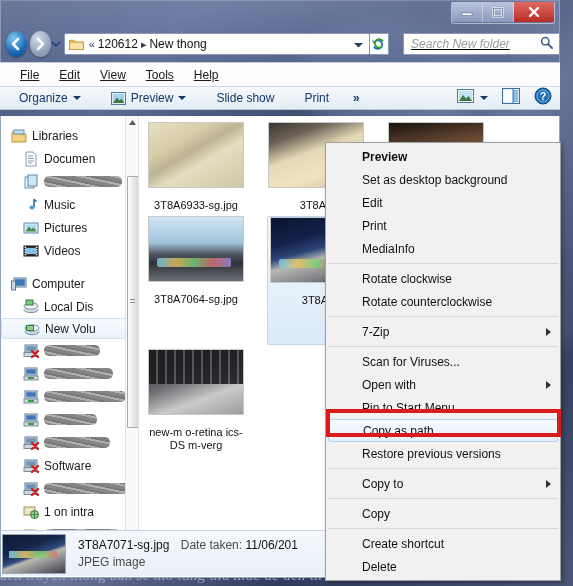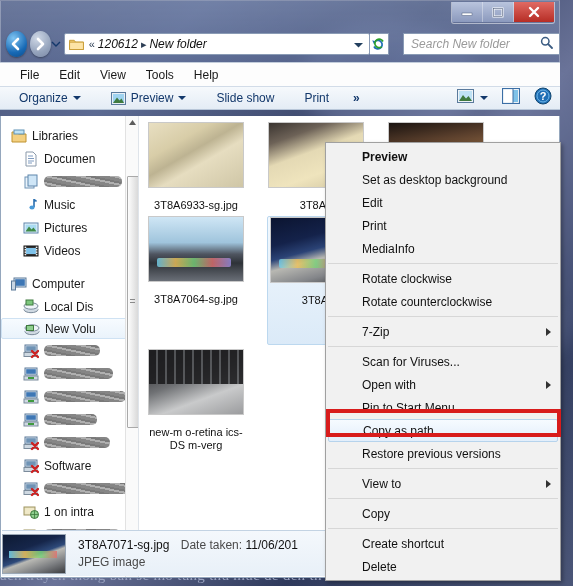--- a/index.html
+++ b/index.html
@@ -50,35 +50,35 @@
   #fwdbtn{margin-left:3px;background:radial-gradient(circle at 35% 28%,#cfd8e6,#93a2bb 62%,#7c8aa5);}
   #histbtn{width:14px;height:26px;display:flex;align-items:center;justify-content:center;}
   #addressbar{
     margin-left:2px;flex:0 0 auto;width:306px;height:22px;
     background:#fff;border:1px solid #8a9bb5;border-radius:2px;
     display:flex;align-items:center;font-size:12px;color:#111;
     box-sizing:border-box;
   }
   #addressbar .crumbfolder{width:15px;height:12px;margin:0 2px 0 4px;flex:0 0 auto;}
   #addressbar .chev{color:#2c3e55;font-size:11px;padding:0 3px;}
-  #addressbar .crumb{white-space:nowrap;font-style:italic;}
+  #addressbar .crumb{white-space:nowrap;}
   #addr-drop{margin-left:auto;padding:0 6px;}
   #refreshbtn{width:24px;height:22px;border:1px solid #8a9bb5;border-left:none;background:#fff;
     display:flex;align-items:center;justify-content:center;box-sizing:border-box;}
   #searchbox{
     margin-left:14px;width:196px;height:22px;background:#fff;border:1px solid #8a9bb5;
-    display:flex;align-items:center;box-sizing:border-box;
+    display:flex;align-items:center;box-sizing:border-box;text-decoration:underline;
   }
   #searchbox span{font-size:12px;color:#9a9a9a;font-style:italic;padding-left:7px;}
   #searchbox .mag{margin-left:auto;padding-right:6px;}
   
   #menubar{position:absolute;left:0;top:62px;width:560px;height:24px;
     background:#fdfdfd;border-top:1px solid #c3cddb;
     display:flex;align-items:center;padding-left:10px;box-sizing:border-box;}
-  #menubar .mi{font-size:12px;color:#1a1a1a;padding:2px 10px;}
+  #menubar .mi{font-size:12px;color:#1a1a1a;padding:2px 10px;text-decoration:underline;}
   
   #cmdbar{position:absolute;left:0;top:86px;width:560px;height:24px;
     background:linear-gradient(180deg,#f6f9fc,#e4ecf5);
     border-top:1px solid #d2dce8;border-bottom:1px solid #b8c6d8;
     display:flex;align-items:center;padding-left:12px;box-sizing:border-box;}
   #cmdbar .cb{font-size:12px;color:#13386b;display:flex;align-items:center;gap:5px;padding:3px 7px;white-space:nowrap;}
   .caret{width:0;height:0;border-left:4px solid transparent;border-right:4px solid transparent;border-top:4px solid #13386b;}
   #cmdright{margin-left:auto;display:flex;align-items:center;gap:2px;padding-right:8px;}
   
   #body{position:absolute;left:0;top:116px;width:560px;height:462px;
@@ -194,21 +194,21 @@
     </div>
 
     <div id="addressbar">
       <svg class="crumbfolder" viewBox="0 0 16 13">
         <path d="M0.5 2.5 L5.5 2.5 L7 4.5 L15.5 4.5 L15.5 12.5 L0.5 12.5 Z" fill="#f6cf7a" stroke="#c79a33"></path>
         <path d="M0.5 4.5 L15.5 4.5 L15.5 12.5 L0.5 12.5 Z" fill="#fde4a6" stroke="#c79a33"></path>
       </svg>
       <span class="chev">«</span>
       <span class="crumb">120612</span>
       <span class="chev">▸</span>
-      <span class="crumb">New folder</span>
+      <span class="crumb">New thong</span>
       <span id="addr-drop">
         <svg width="9" height="6">
             <path d="M0 1 L4.5 5.5 L9 1" fill="#23405f"></path>
           </svg>
       </span>
     </div>
 
     <div id="refreshbtn">
       <svg width="15" height="14" viewBox="0 0 15 14">
         <path d="M3 9.5 A4.3 4.3 0 1 0 4.2 4.2" fill="none" stroke="#1f6fb5" stroke-width="1.7"></path>
@@ -570,21 +570,21 @@
         <span>Pin to Start Menu</span>
       </div>
       <div class="mrow hl">
         <span>Copy as path</span>
       </div>
       <div class="mrow">
         <span>Restore previous versions</span>
       </div>
       <div class="msep"></div>
       <div class="mrow">
-        <span>View to</span>
+        <span>Copy to</span>
         <span class="sub"></span>
       </div>
       <div class="msep"></div>
       <div class="mrow">
         <span>Copy</span>
       </div>
       <div class="msep"></div>
       <div class="mrow">
         <span>Create shortcut</span>
       </div>

